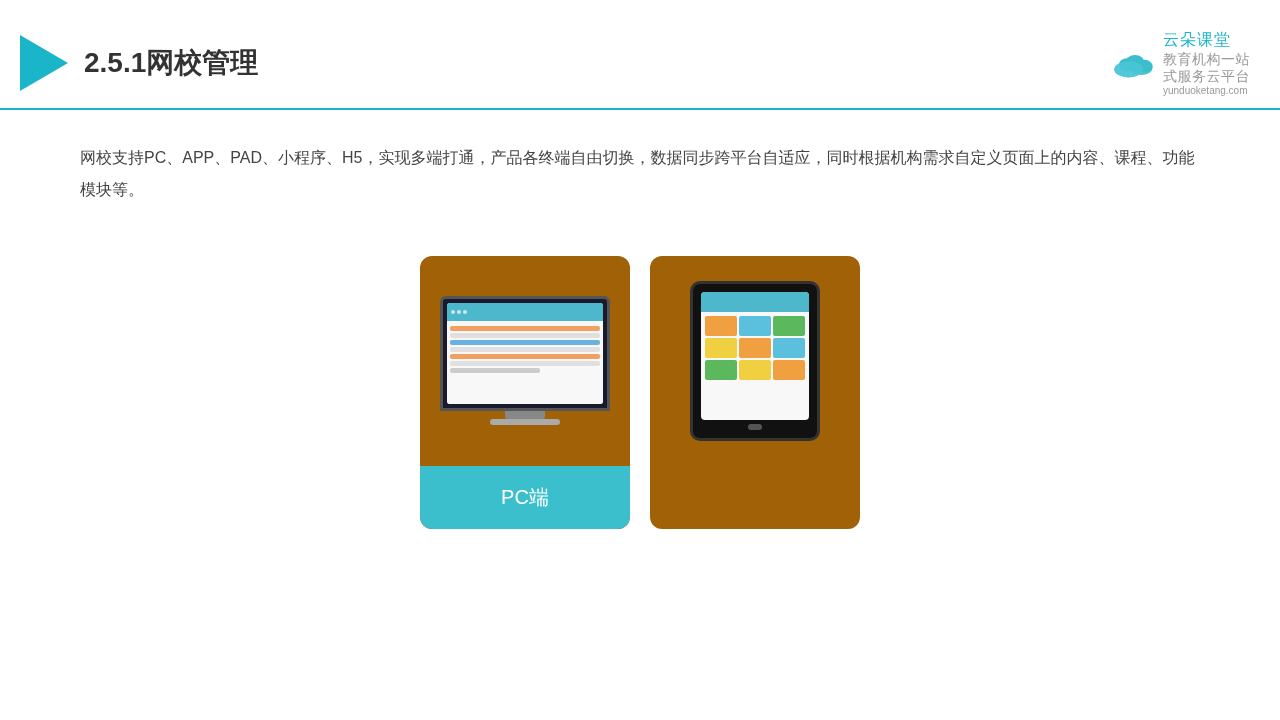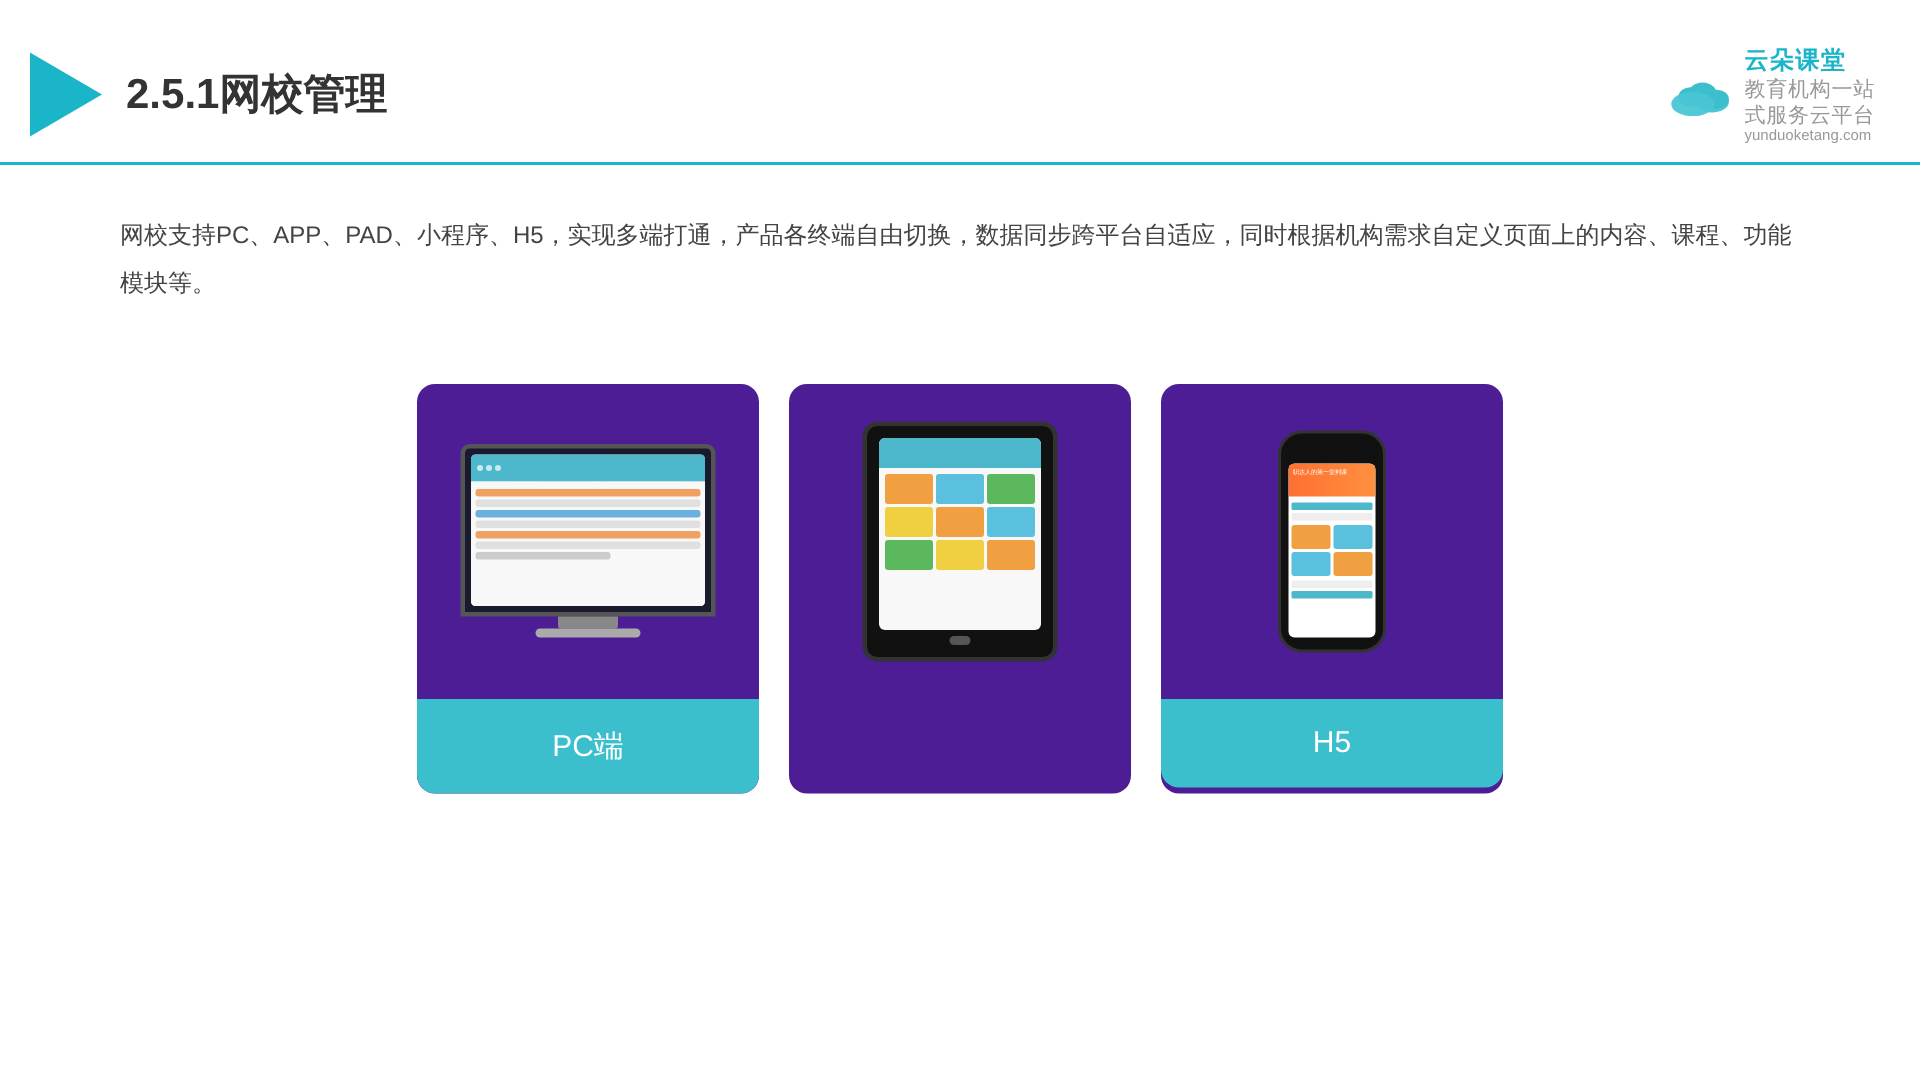--- a/index.html
+++ b/index.html
@@ -52,21 +52,21 @@
       align-items: center;
       gap: 4px;
     }
     .cloud-svg {
       width: 48px;
       height: 32px;
     }
     .brand-text-main {
       font-size: 16px;
       color: #1ab5c8;
-      font-weight: bold;
+      font-weight: normal;
       letter-spacing: 1px;
     }
     .brand-text-sub {
       font-size: 14px;
       color: #999;
       letter-spacing: 0.5px;
       line-height: 1.2;
     }
     .brand-url {
       font-size: 10px;
@@ -84,23 +84,23 @@
     
     .cards-container {
       display: flex;
       justify-content: center;
       gap: 20px;
       padding: 20px 60px;
       margin-top: 10px;
     }
 
     .device-card {
-      background: #4c1d95;
+      background: #a16207;
       border-radius: 12px;
-      width: 228px;
+      width: 210px;
       display: flex;
       flex-direction: column;
       align-items: center;
       overflow: hidden;
     }
 
     .device-image-area {
       width: 100%;
       height: 210px;
       display: flex;
@@ -388,41 +388,14 @@
             <div class="tablet-card yellow"></div>
             <div class="tablet-card orange"></div>
           </div>
         </div>
         <div class="tablet-home-btn"></div>
       </div>
     </div>
   </div>
 
 
-  <div class="device-card">
-    <div class="device-image-area">
-      <div class="mini-phone-mockup">
-        <div class="mini-phone-notch-bar">
-          <div class="mini-phone-notch"></div>
-        </div>
-        <div class="mini-phone-screen">
-          <div class="mini-phone-header">
-            <div class="mini-phone-header-text">职达人的第一堂判课</div>
-          </div>
-          <div class="mini-phone-content">
-            <div class="mini-phone-row accent"></div>
-            <div class="mini-phone-row"></div>
-            <div class="mini-phone-card-grid">
-              <div class="mini-phone-card-item"></div>
-              <div class="mini-phone-card-item blue"></div>
-              <div class="mini-phone-card-item blue"></div>
-              <div class="mini-phone-card-item"></div>
-            </div>
-            <div class="mini-phone-row" style="margin-top:3px;"></div>
-            <div class="mini-phone-row accent"></div>
-          </div>
-        </div>
-      </div>
-    </div>
-    <div class="device-label">H5</div>
-  </div>
 
 </div>
 
 </body></html>

